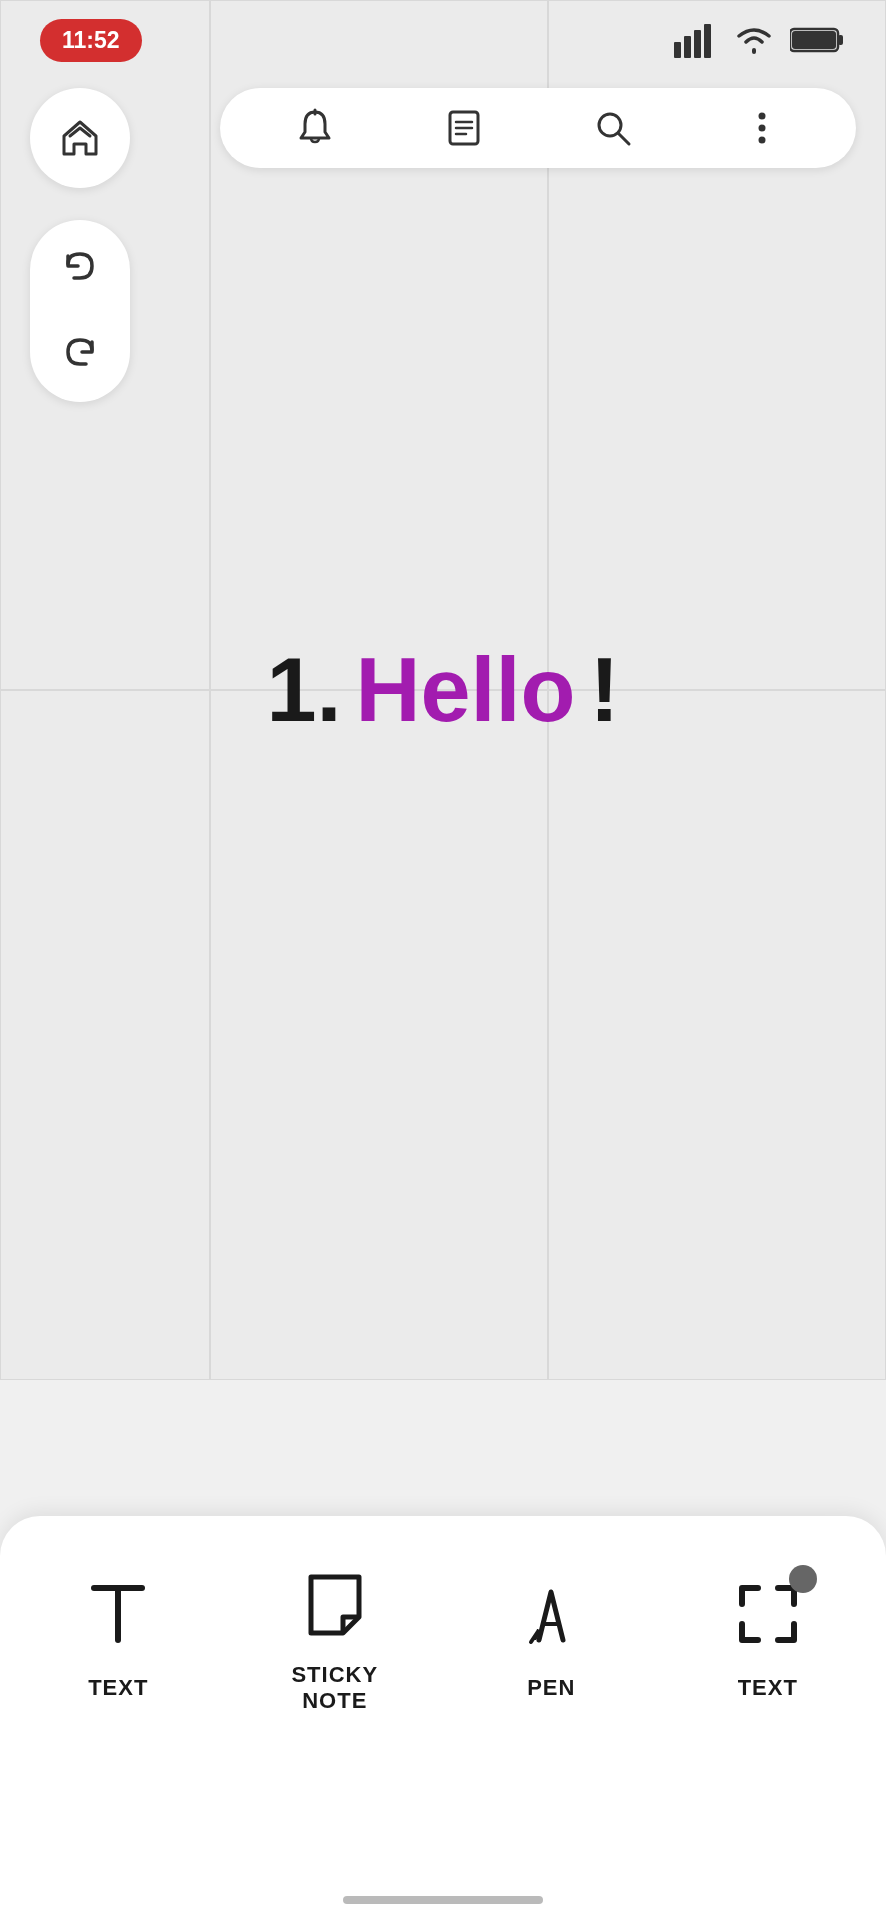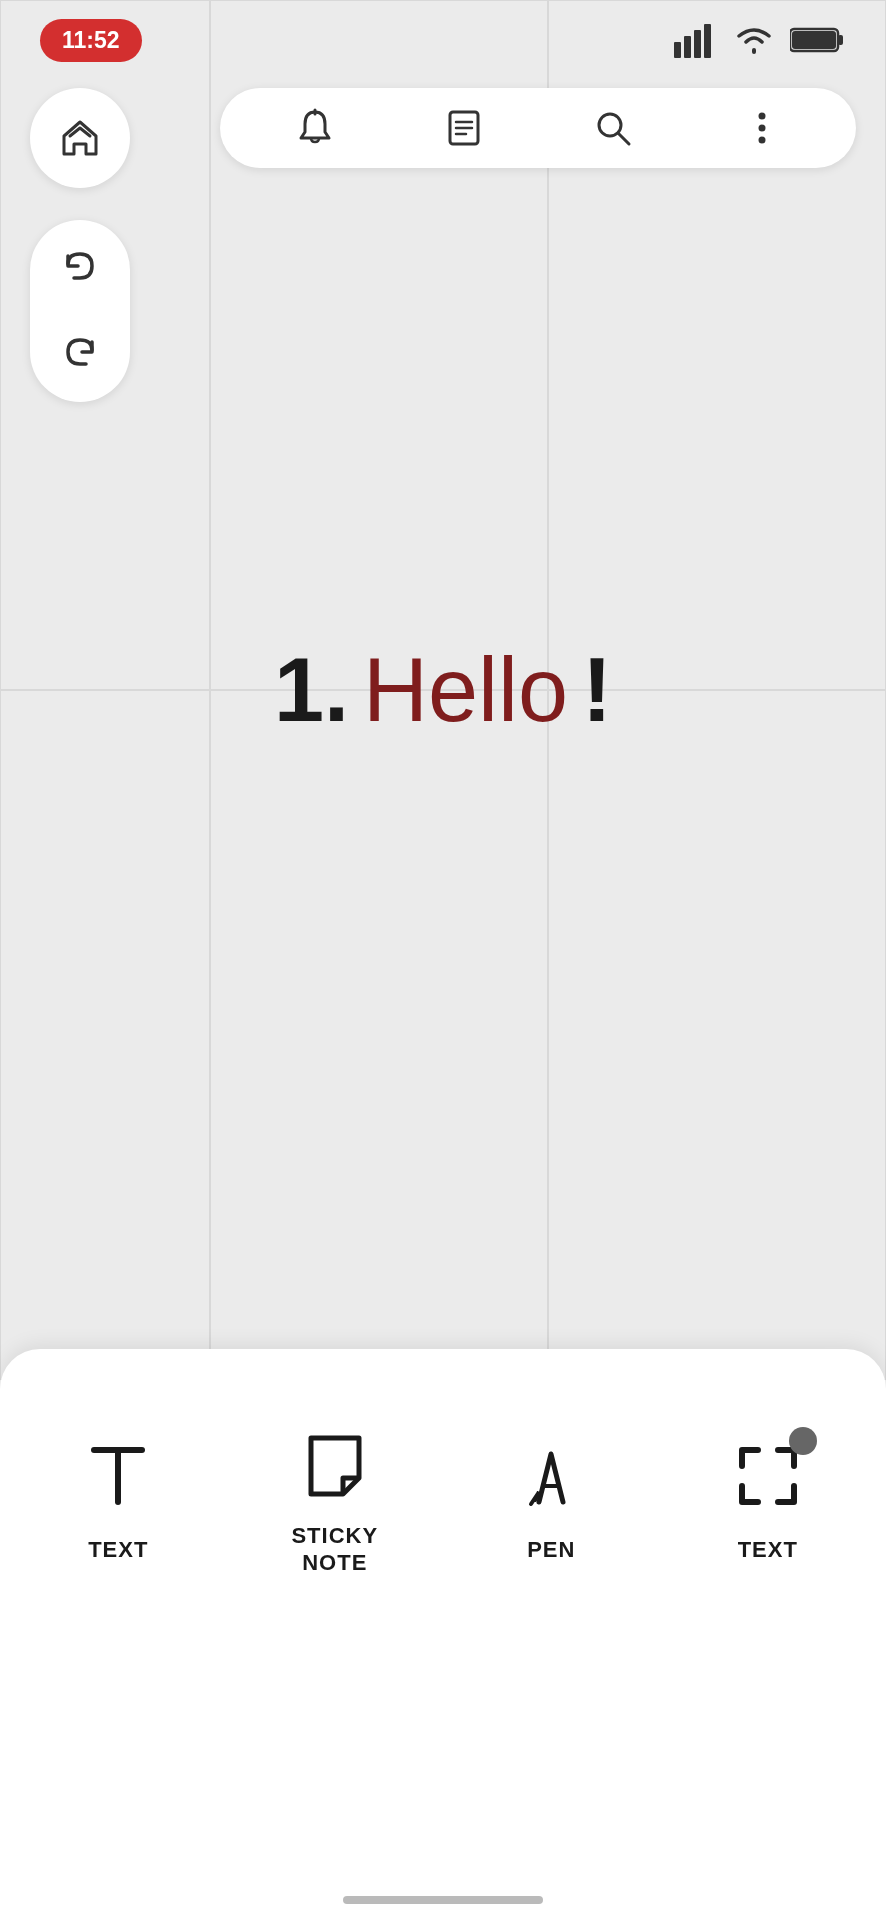--- a/index.html
+++ b/index.html
@@ -155,36 +155,36 @@
       align-items: baseline;
       gap: 14px;
     }
 
     .main-text .number-part {
       color: #1a1a1a;
       font-weight: 700;
     }
 
     .main-text .hello-part {
-      color: #7f1d1d;
-      font-weight: 400;
+      color: #a21caf;
+      font-weight: 700;
     }
 
     .main-text .exclaim-part {
       color: #1a1a1a;
       font-weight: 700;
     }
 
     
     .bottom-toolbar {
       position: absolute;
       bottom: 0;
       left: 0;
       right: 0;
-      height: 571px;
+      height: 404px;
       background: white;
       border-radius: 40px 40px 0 0;
       padding: 40px 20px 40px;
       z-index: 100;
       box-shadow: 0 -4px 20px rgba(0,0,0,0.08);
     }
 
     .tools-grid {
       display: grid;
       grid-template-columns: repeat(4, 1fr);

